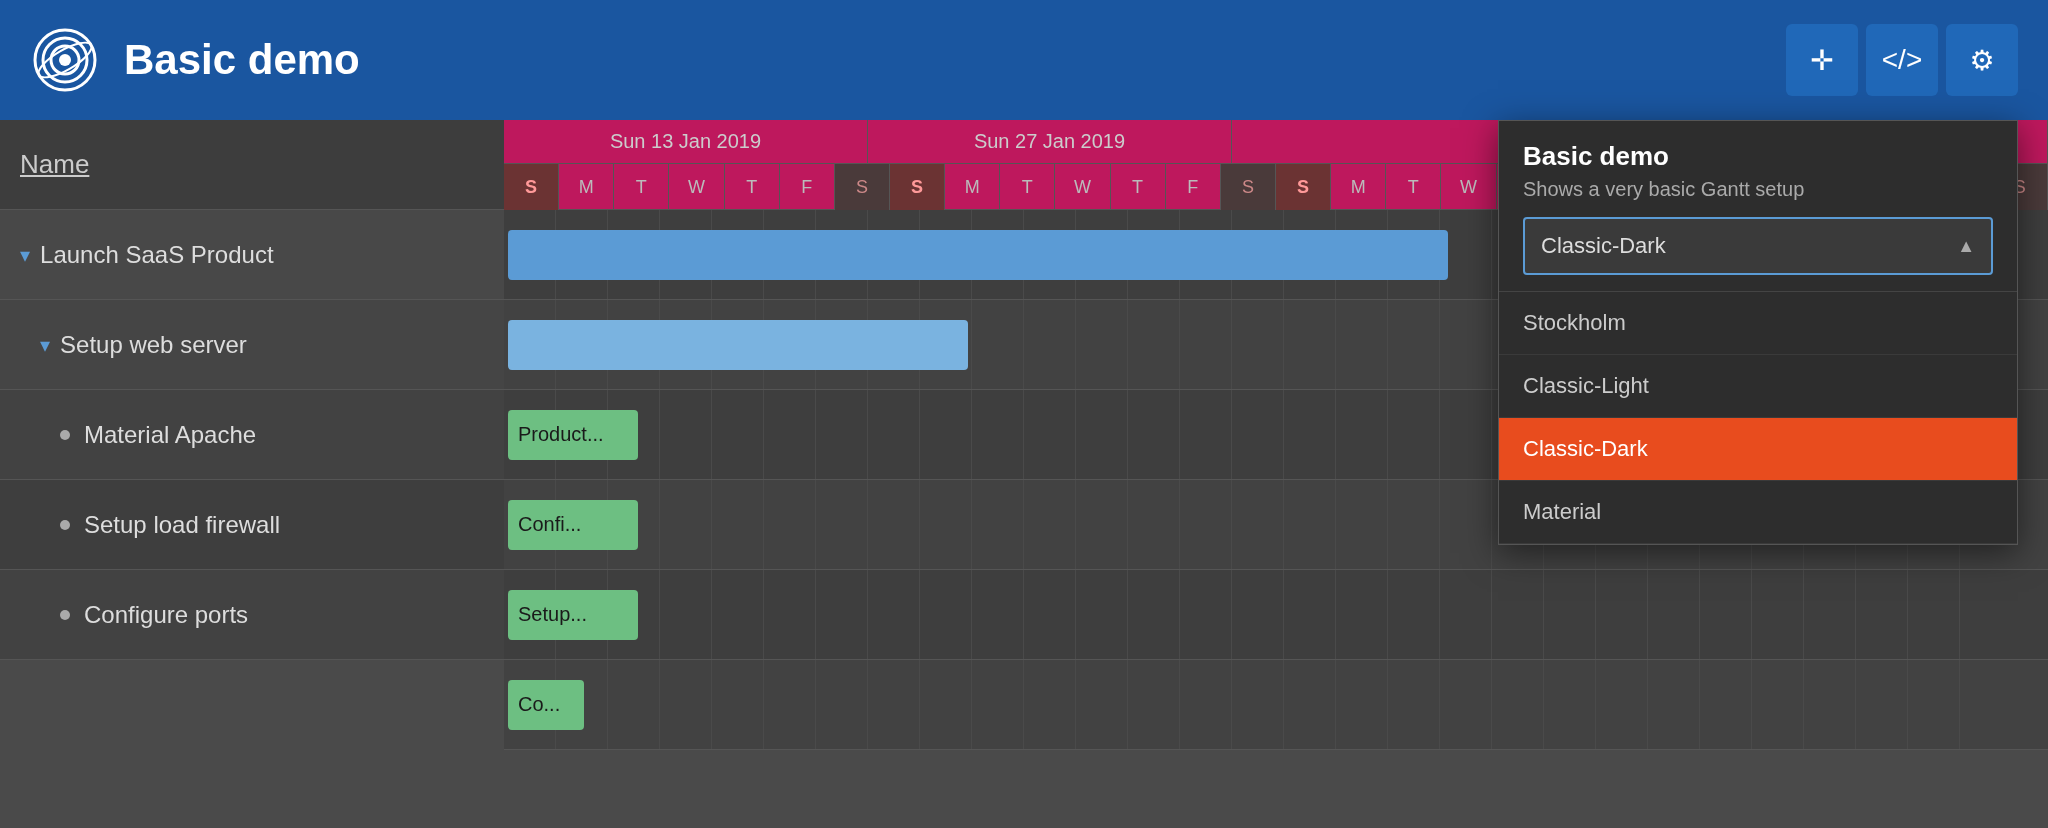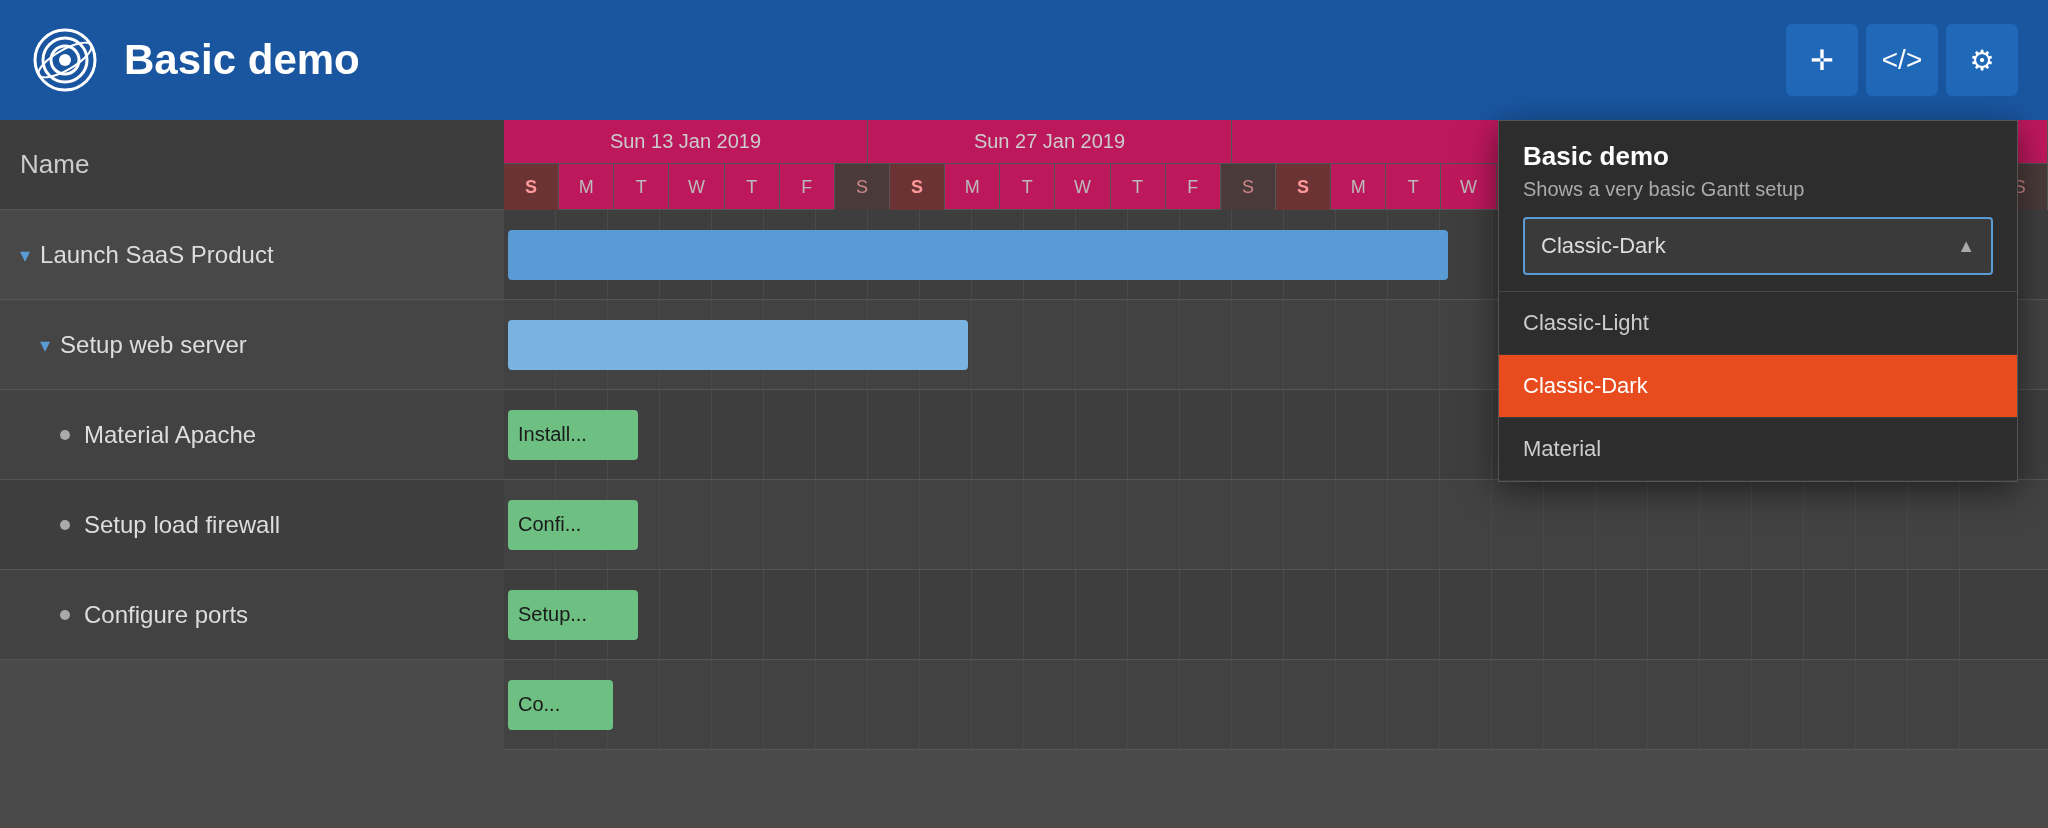--- a/index.html
+++ b/index.html
@@ -63,20 +63,21 @@
       background: #3d3d3d;
       display: flex;
       align-items: center;
       padding: 0 20px;
       border-bottom: 1px solid #555;
     }
     .task-list-header-label {
       color: #ccc;
       font-size: 26px;
       font-weight: 500;
+      text-decoration: underline;
     }
     .task-row {
       height: 90px;
       display: flex;
       align-items: center;
       padding: 0 20px;
       border-bottom: 1px solid #555;
       color: #ddd;
       font-size: 24px;
     }
@@ -420,21 +421,21 @@
           <div class="gantt-cell" style="width: 52px;"></div>
           <div class="gantt-cell" style="width: 52px;"></div>
           <div class="gantt-cell" style="width: 52px;"></div>
           <div class="gantt-cell" style="width: 52px;"></div>
           <div class="gantt-cell" style="width: 52px;"></div>
           <div class="gantt-cell" style="width: 52px;"></div>
           <div class="gantt-cell" style="width: 52px;"></div>
           <div class="gantt-cell" style="width: 52px;"></div>
           <div class="gantt-cell" style="width: 52px;"></div>
           <div class="gantt-cell" style="width: 52px;"></div>
-          <div class="gantt-bar bar-green" style="left: 4px; width: 130px;">Install...</div>
+          <div class="gantt-bar bar-green" style="left: 4px; width: 130px;">Product...</div>
         </div>
         <div class="gantt-row">
           <div class="gantt-cell" style="width: 52px;"></div>
           <div class="gantt-cell" style="width: 52px;"></div>
           <div class="gantt-cell" style="width: 52px;"></div>
           <div class="gantt-cell" style="width: 52px;"></div>
           <div class="gantt-cell" style="width: 52px;"></div>
           <div class="gantt-cell" style="width: 52px;"></div>
           <div class="gantt-cell" style="width: 52px;"></div>
           <div class="gantt-cell" style="width: 52px;"></div>
@@ -513,32 +514,33 @@
           <div class="gantt-cell" style="width: 52px;"></div>
           <div class="gantt-cell" style="width: 52px;"></div>
           <div class="gantt-cell" style="width: 52px;"></div>
           <div class="gantt-cell" style="width: 52px;"></div>
           <div class="gantt-cell" style="width: 52px;"></div>
           <div class="gantt-cell" style="width: 52px;"></div>
           <div class="gantt-cell" style="width: 52px;"></div>
           <div class="gantt-cell" style="width: 52px;"></div>
           <div class="gantt-cell" style="width: 52px;"></div>
           <div class="gantt-cell" style="width: 52px;"></div>
-          <div class="gantt-bar bar-green" style="left: 4px; width: 105px;">Co...</div>
+          <div class="gantt-bar bar-green" style="left: 4px; width: 76px;">Co...</div>
         </div>
       </div>
   </div>
 
 </div>
 
 <div class="dropdown-panel">
   <div class="dropdown-title">Basic demo</div>
   <div class="dropdown-subtitle">Shows a very basic Gantt setup</div>
   <div class="dropdown-select">
     <span class="dropdown-select-text">Classic-Dark</span>
     <span class="dropdown-select-arrow">▲</span>
   </div>
   <div class="dropdown-list" id="theme-list">
+      <div class="dropdown-item">Stockholm</div>
       <div class="dropdown-item">Classic-Light</div>
       <div class="dropdown-item active">Classic-Dark</div>
       <div class="dropdown-item">Material</div>
     </div>
 </div>
 
 </body></html>

